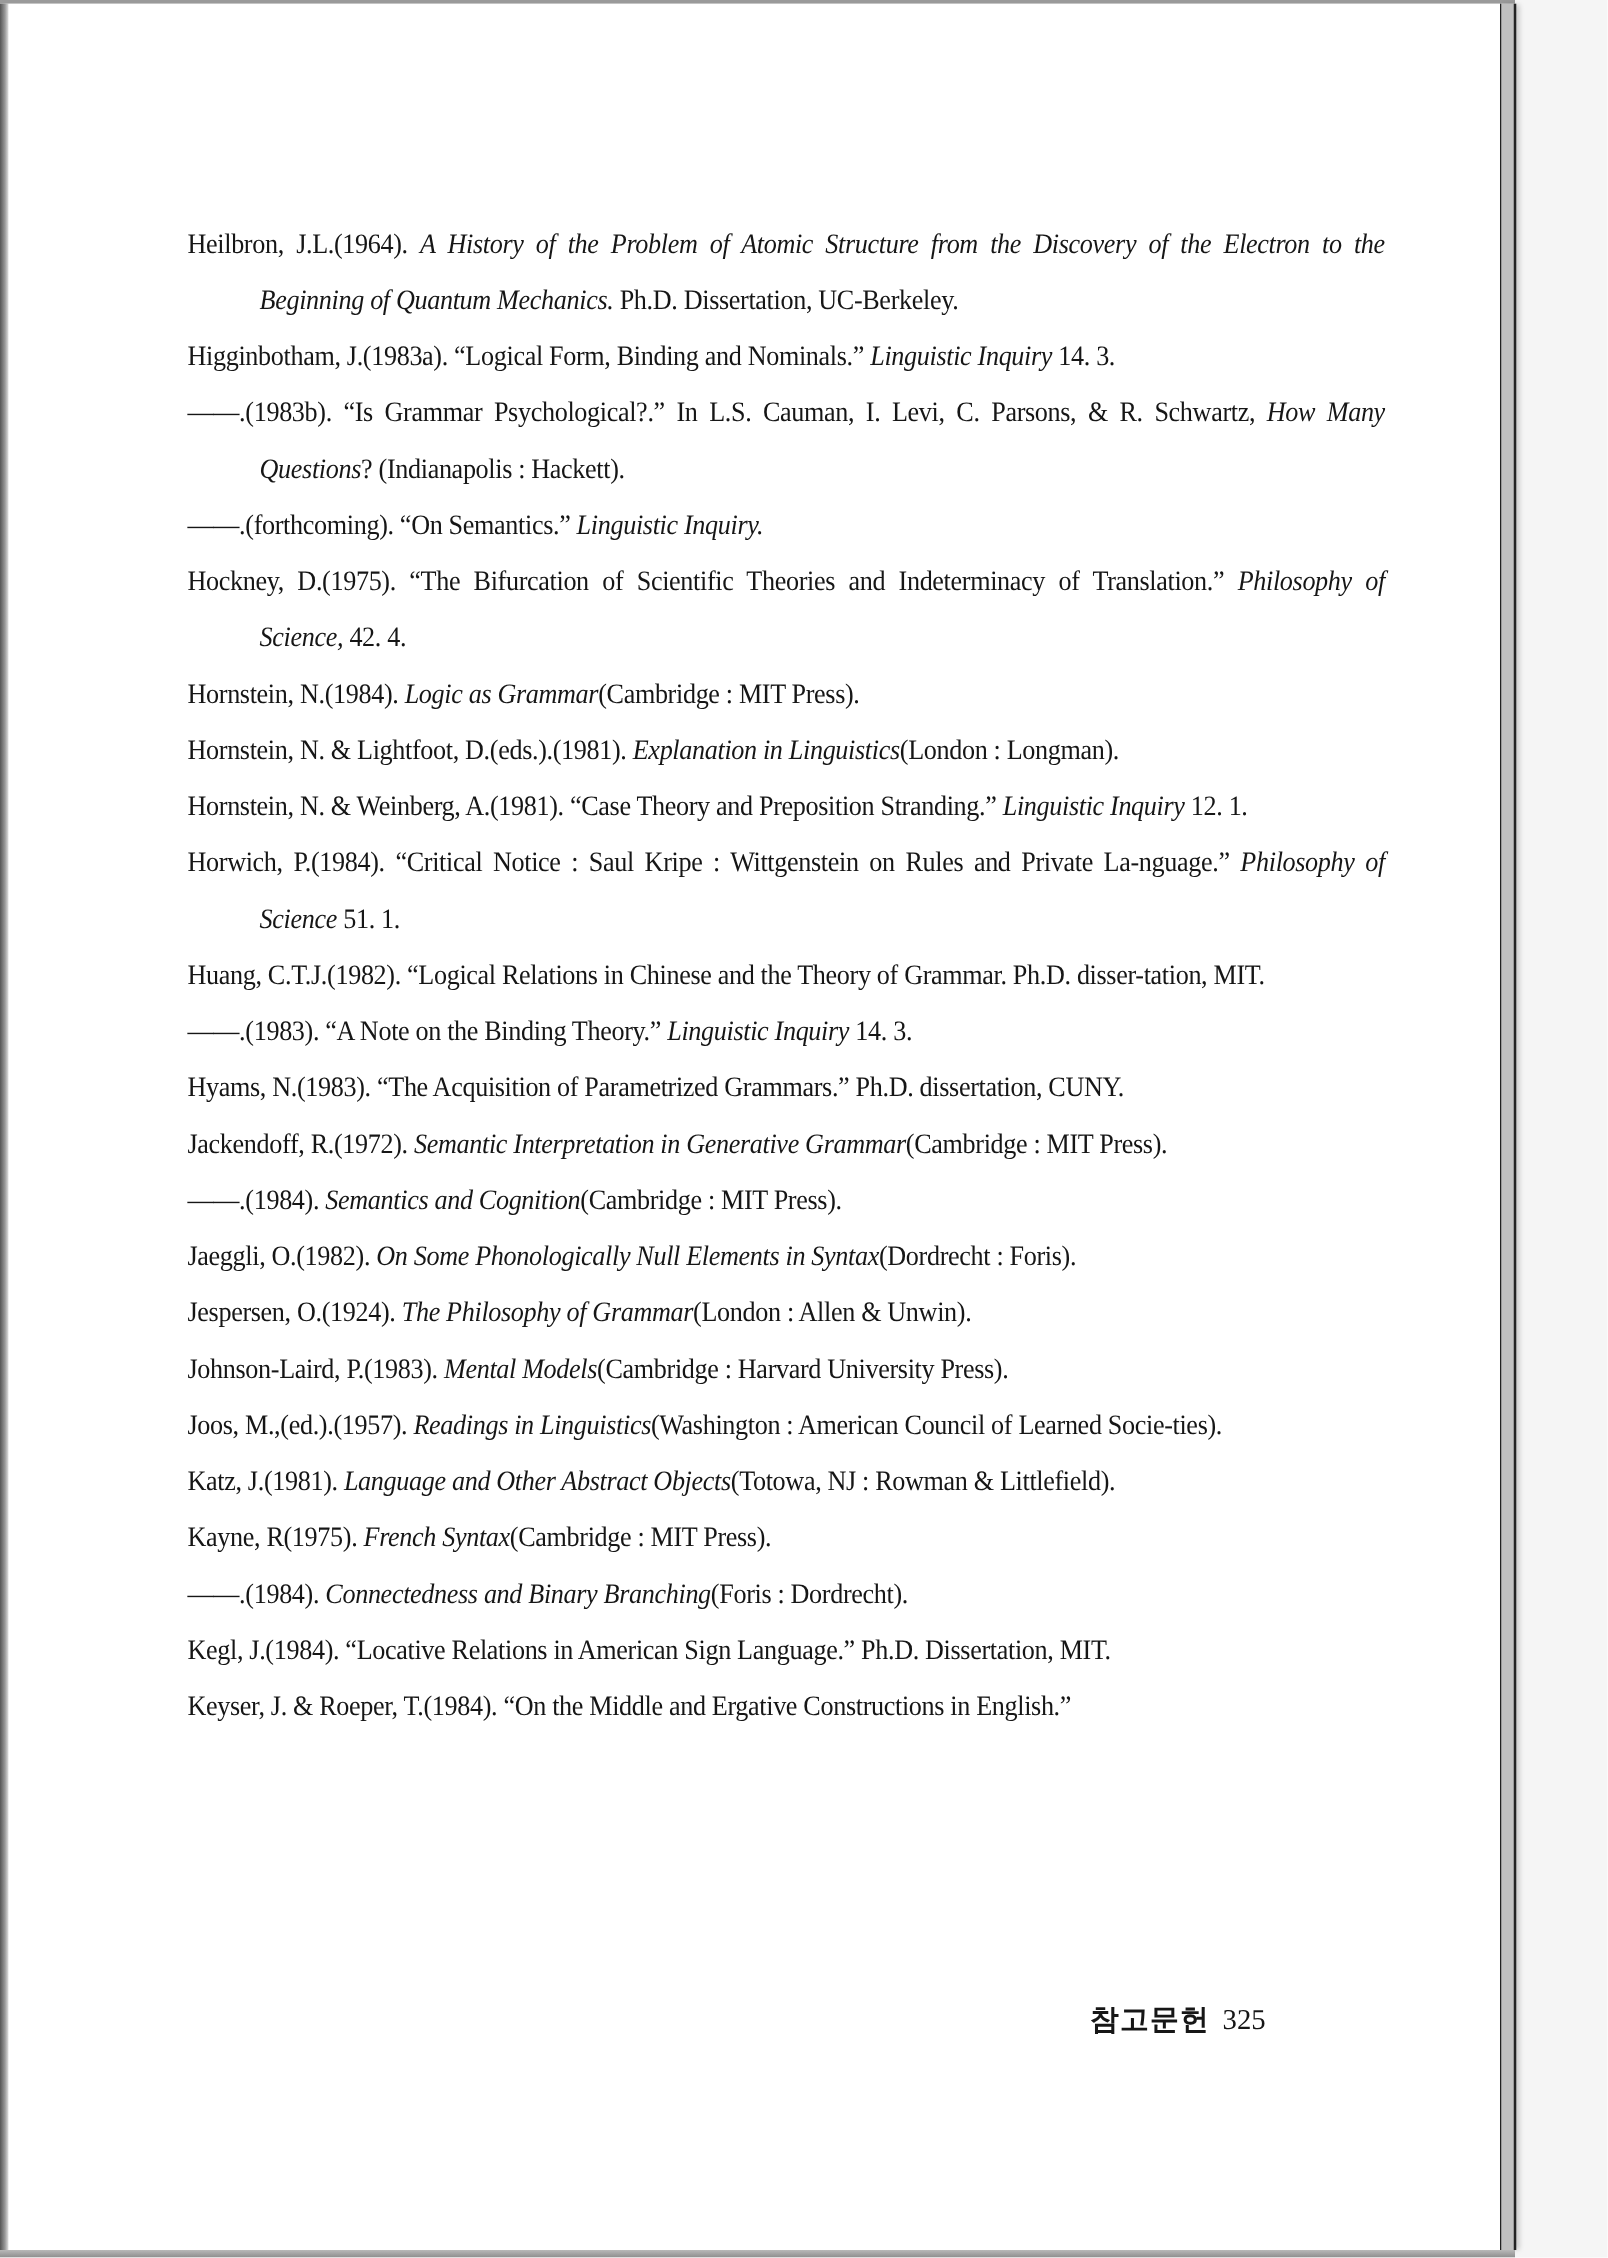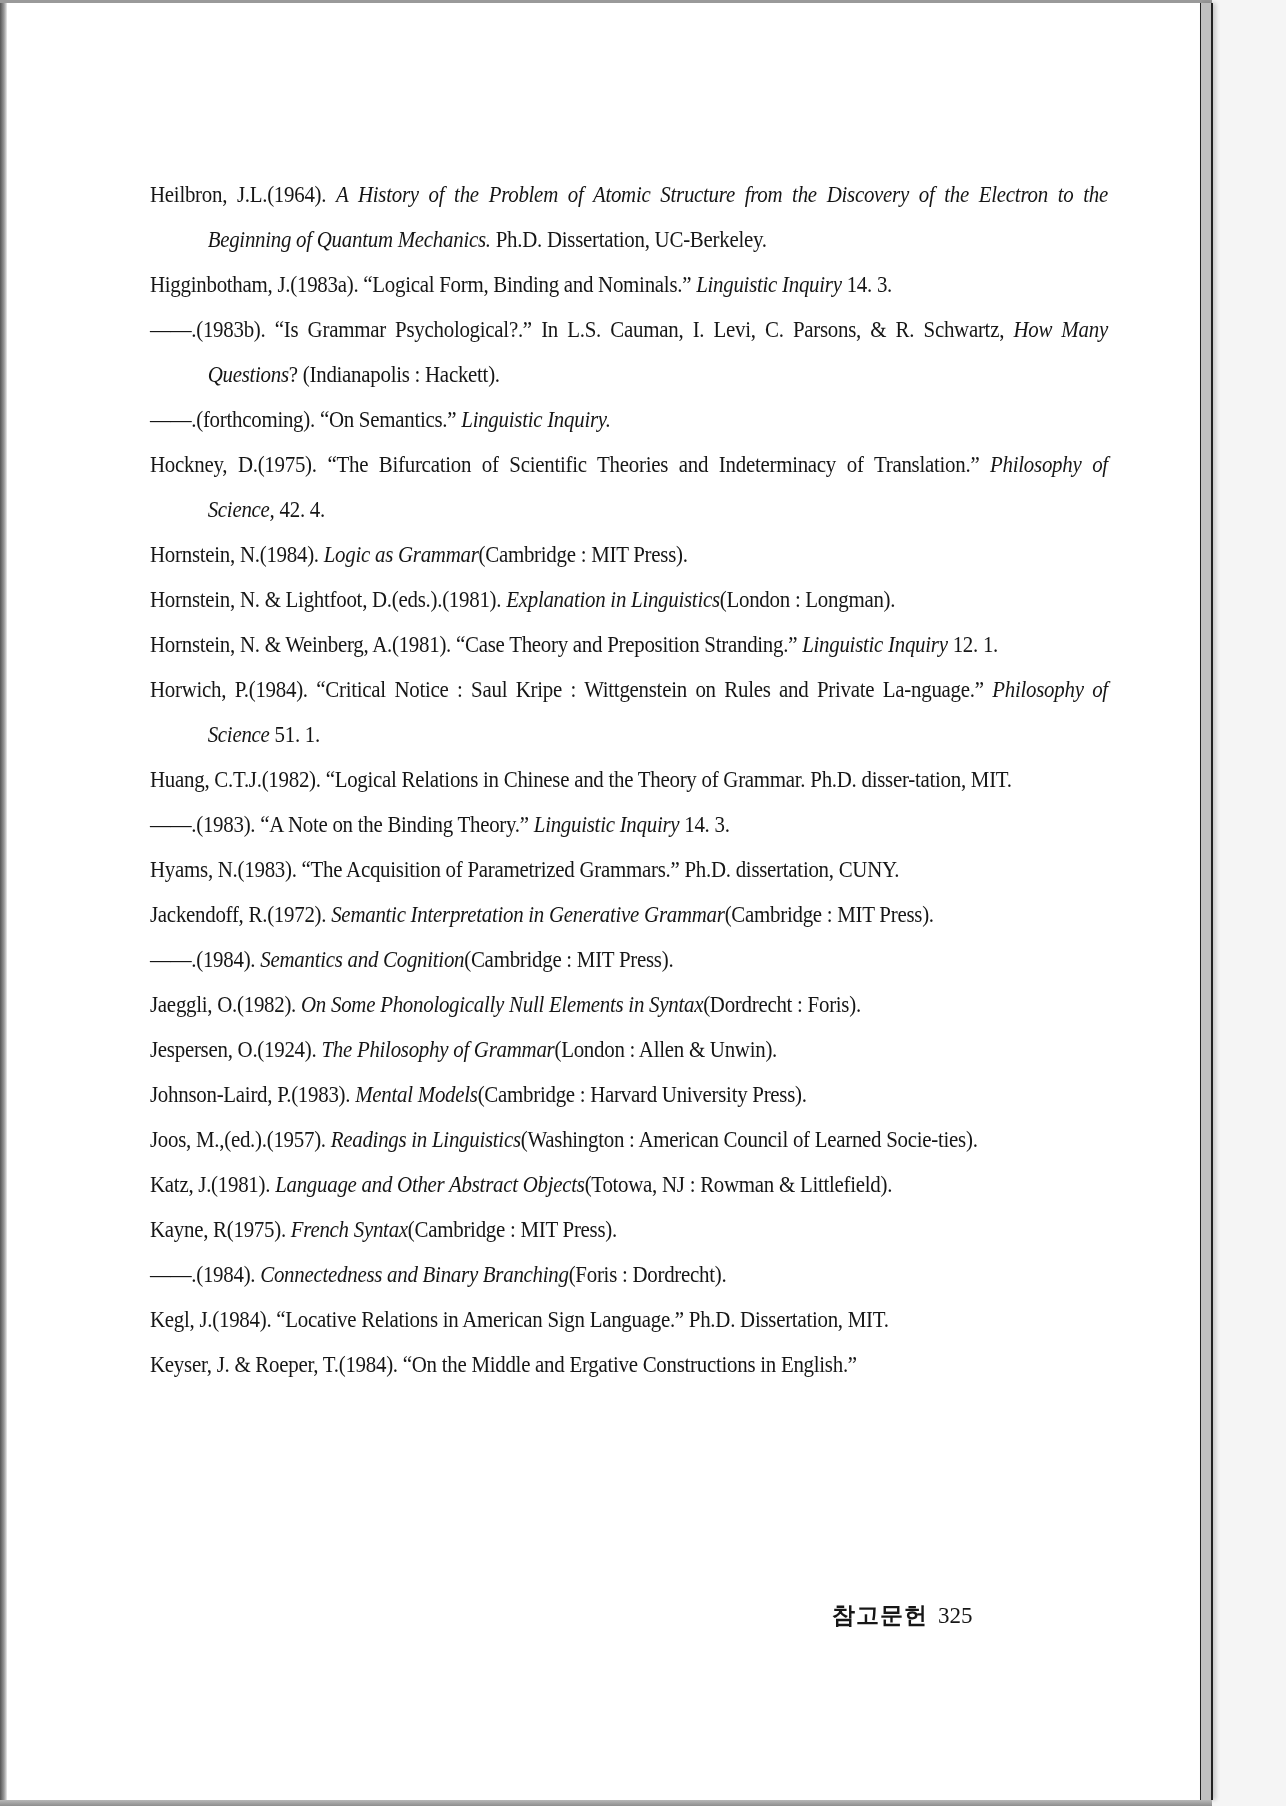--- a/index.html
+++ b/index.html
@@ -41,21 +41,21 @@
   .ref {
     padding-left: 62px; text-indent: -62px;
     line-height: 45px;
     margin: 0;
     text-align: justify;
     text-align-last: left;
     width: 968px;
   }
   .ref .title { font-style: italic; }
   .footer {
-    position: absolute; left: 832px; top: 1600px;
+    position: absolute; left: 872px; top: 1600px;
     font-size: 24px; color: #161616; font-weight: bold;
   }
   .footer .kr { font-family: "DejaVu Sans", sans-serif; font-weight: bold; font-size: 23px; letter-spacing: 1px; }
   .footer .num { font-weight: normal; margin-left: 10px; font-size: 23px; }
 </style>
 </head>
 <body>
 
 <div class="top-edge"></div>
 <div class="left-edge"></div>

